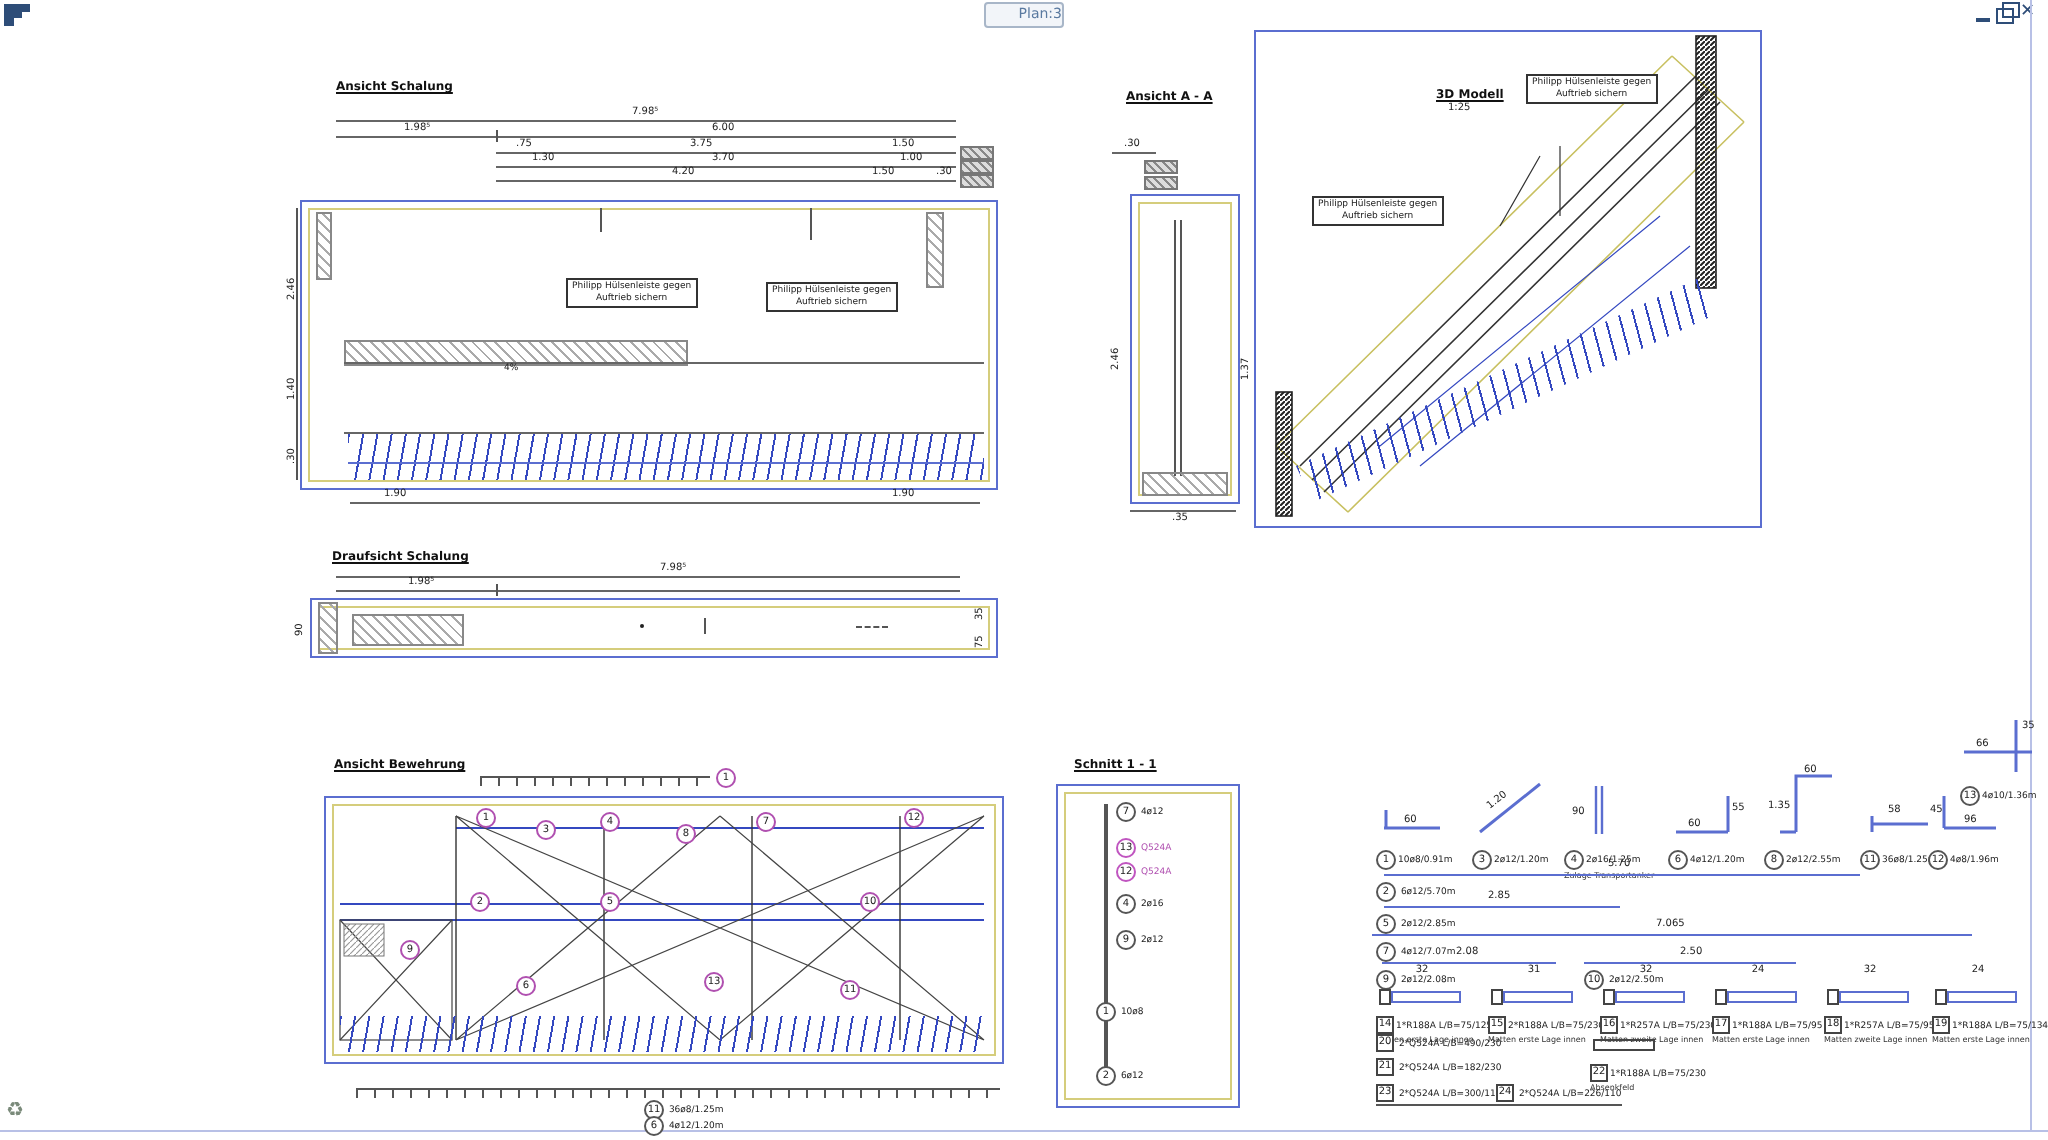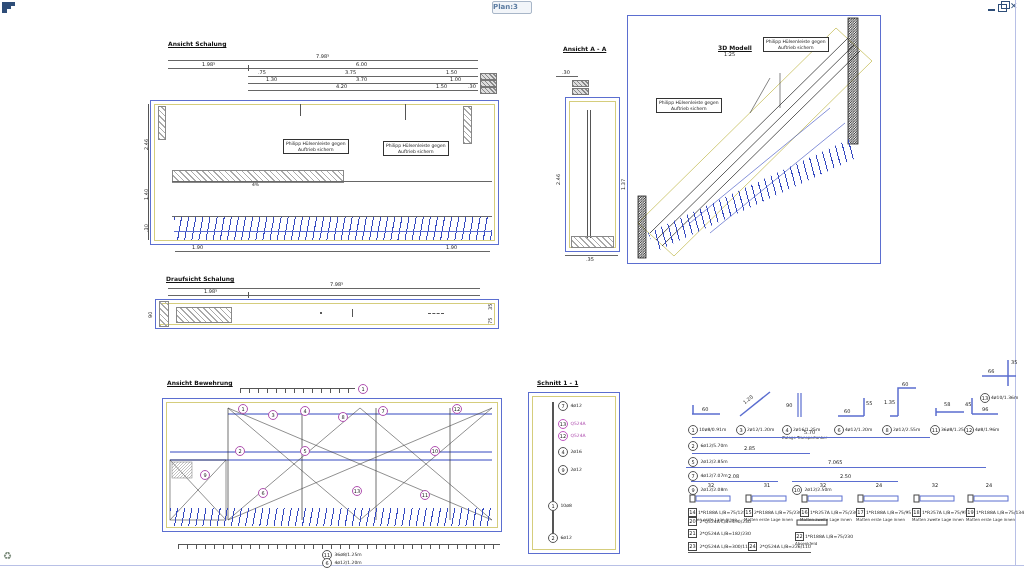--- a/index.html
+++ b/index.html
@@ -31,22 +31,22 @@
   .srow{white-space:nowrap;font-size:4.5px;line-height:1.1;margin-top:1px;}
   .srow .lbl{margin-left:1px;}
   .callout{position:absolute;width:8px;height:8px;border:1px solid #b050b0;border-radius:50%;
            font-size:5px;line-height:8px;text-align:center;color:#222;background:#fff;z-index:6;}
   .mat{width:54px;}
   .mat-dim{text-align:center;width:46px;}
   .mat-sub{font-size:4px;color:#333;white-space:nowrap;}
   .mg-text{color:#b050b0;}
   
   .tab{position:absolute;left:492px;top:1px;width:38px;height:11px;border:1px solid #a8b6c8;
-       background:#f2f5f9;border-radius:2px;font-size:7px;line-height:11px;text-align:left;
-       color:#5a7aa0;cursor:pointer;font-weight:bold;}
+       background:#f2f5f9;border-radius:2px;font-size:7px;line-height:11px;text-align:right;
+       color:#5a7aa0;cursor:pointer;}
   .stair-logo{position:absolute;left:2px;top:2px;width:13px;height:11px;background:#2e4d78;
        clip-path:polygon(0 0,13px 0,13px 4px,9px 4px,9px 7px,5px 7px,5px 11px,0 11px);}
   .winbtn{position:absolute;top:3px;cursor:pointer;}
   .btn-min{left:988px;top:9px;width:7px;height:2px;background:#2e4d78;}
   .btn-restore{left:998px;top:4px;width:7px;height:6px;border:1.5px solid #2e4d78;background:#fff;}
   .btn-restore::before{content:"";position:absolute;left:2px;top:-4px;width:7px;height:6px;
        border:1.5px solid #2e4d78;}
   .btn-close{left:1010px;top:1px;font-size:9px;font-weight:bold;color:#2e4d78;line-height:10px;}
   .frame-line{position:absolute;background:#b8c0e6;}
   .recycle{position:absolute;left:3px;top:551px;font-size:10px;color:#7a8a7a;line-height:1;}

